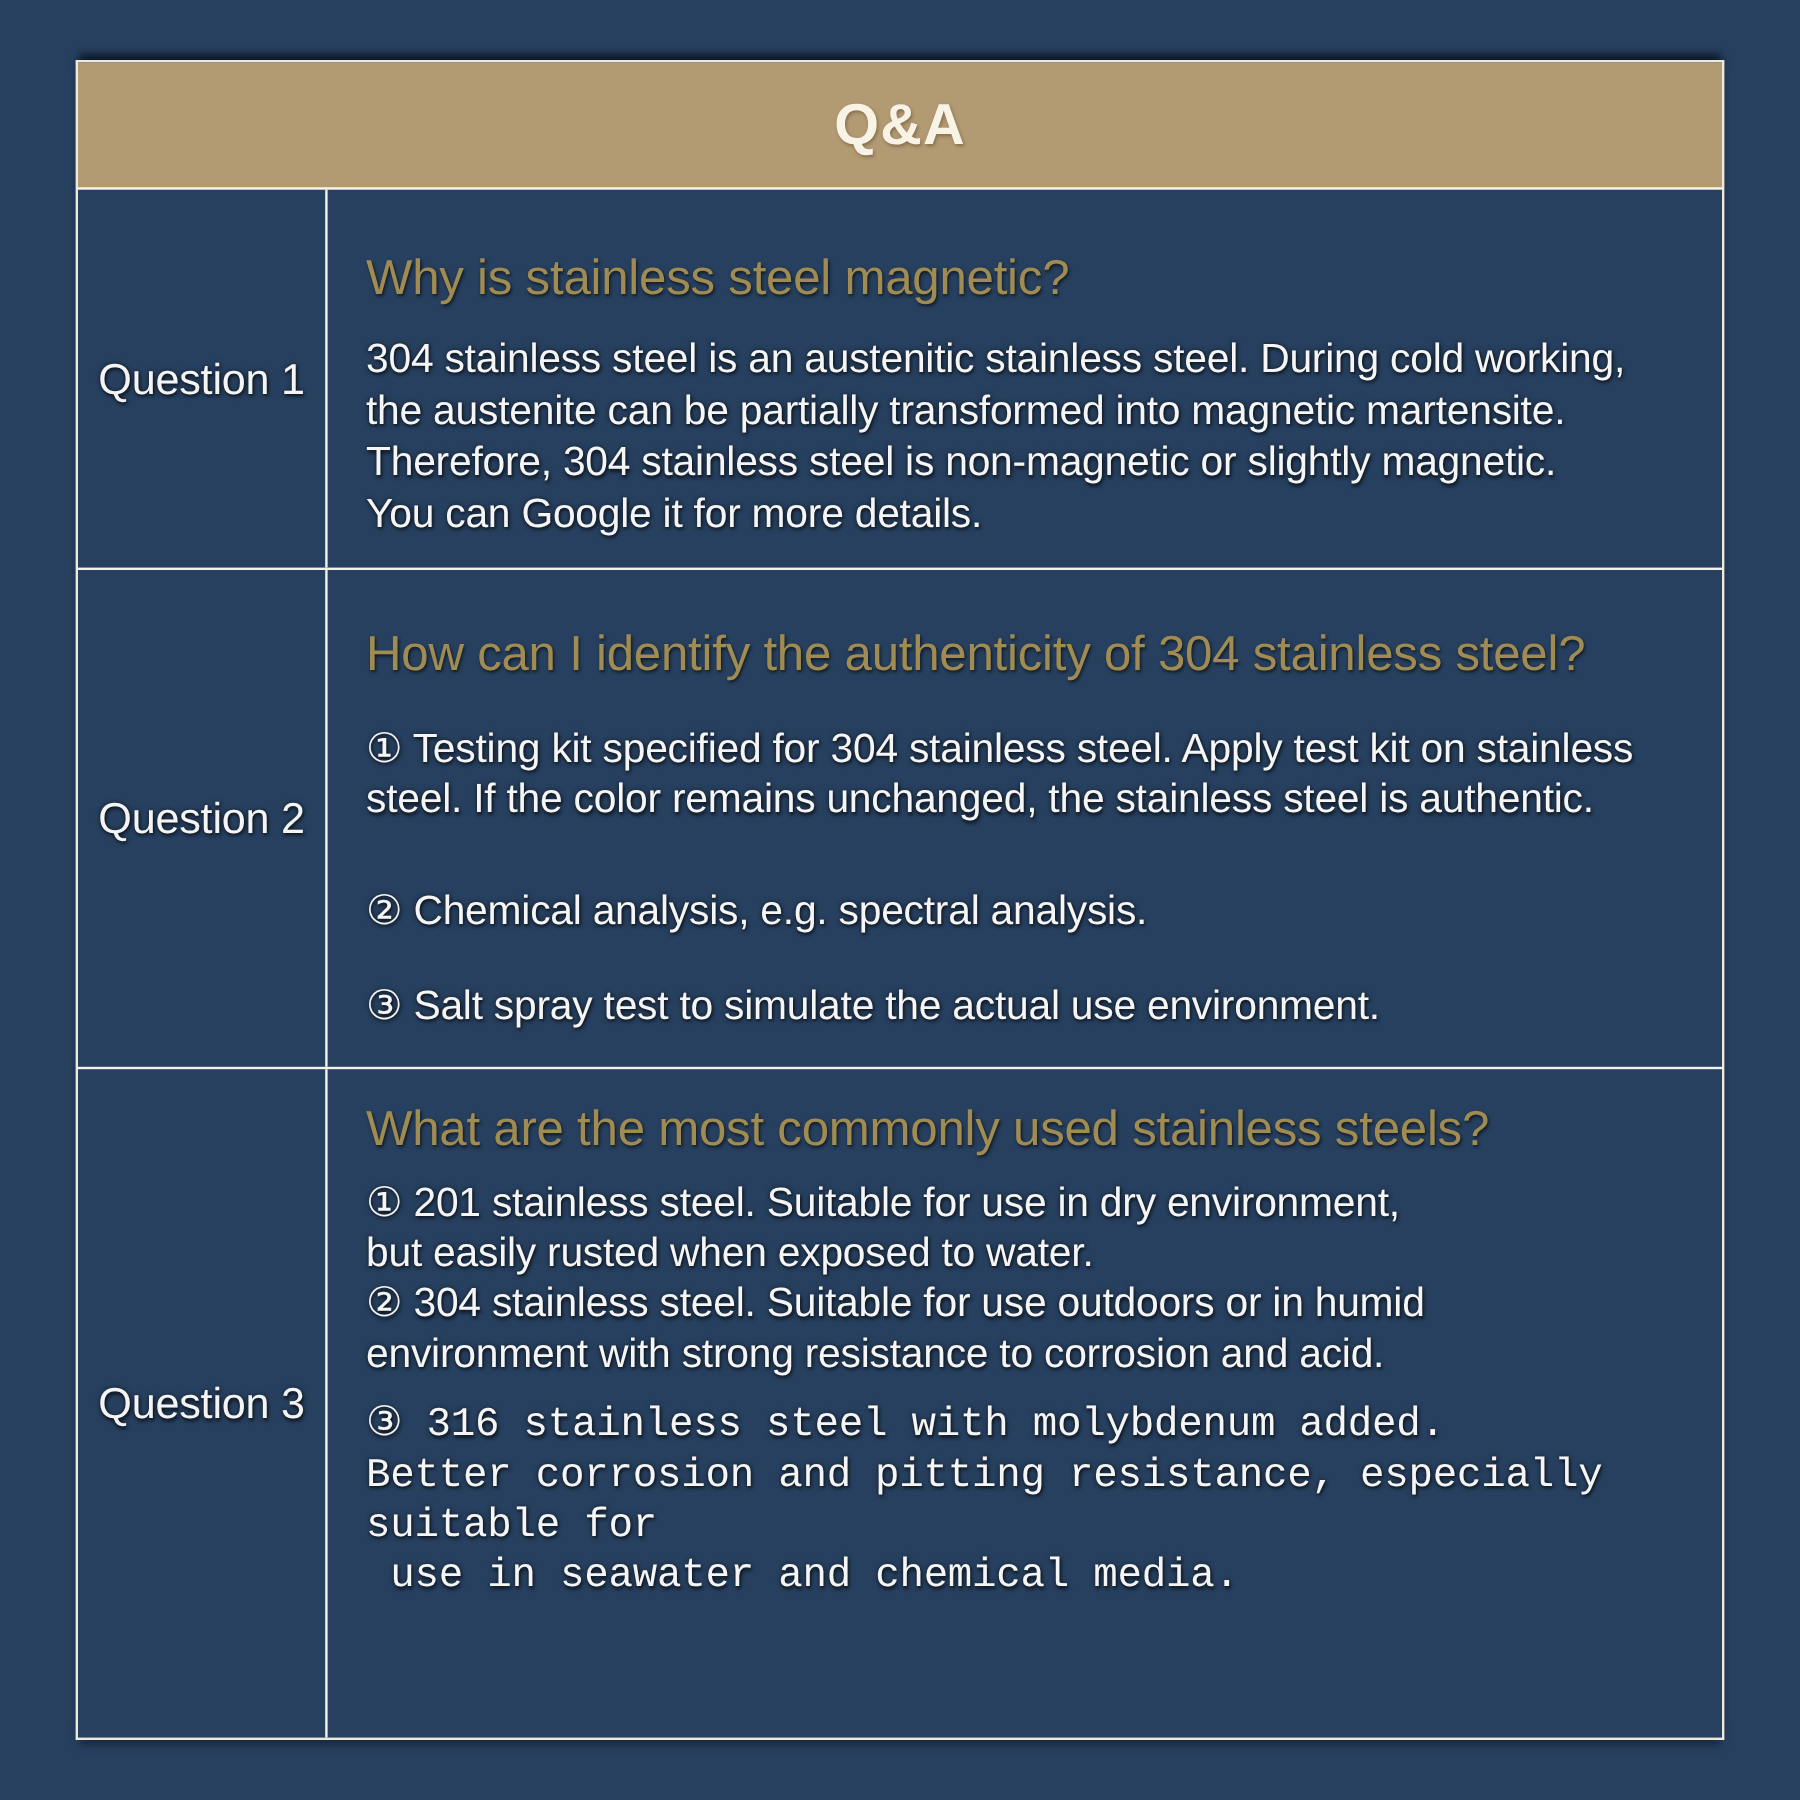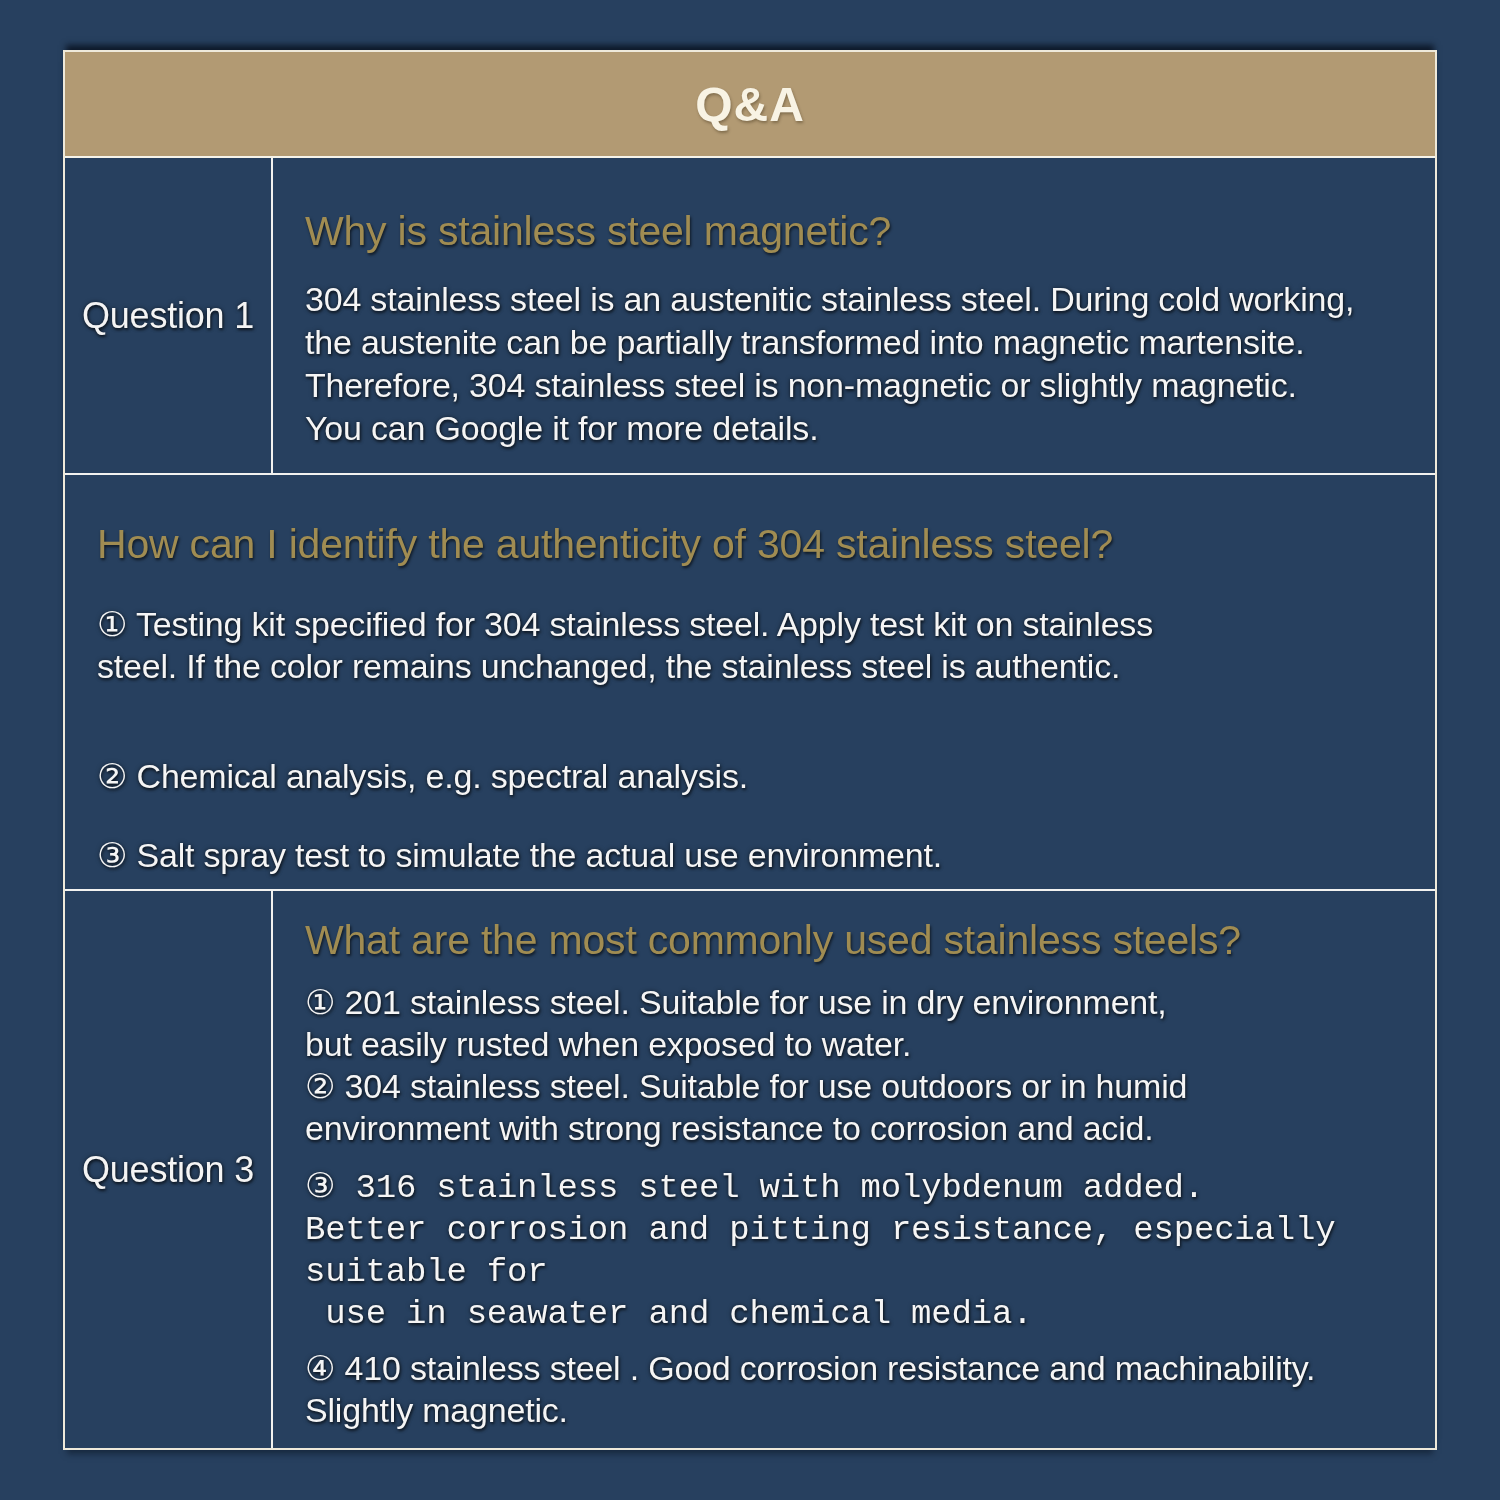--- a/index.html
+++ b/index.html
@@ -76,21 +76,21 @@
     margin:0;
     white-space:pre-wrap;
     color:#f5f5f5;
     font-size:34px;
     line-height:42px;
     letter-spacing:-.2px;
     text-shadow:0 0 4px rgba(0,0,0,.5),1px 2px 3px rgba(0,0,0,.6);
   }
   .row1 .item-0{margin-top:22px;line-height:43px;}
   .row2 .item-0{margin-top:34px;}
-  .row2 .item-1{margin-top:68px;}
+  .row2 .item-1{margin-top:51px;}
   .row2 .item-2{margin-top:37px;}
   .row3 .item-0{margin-top:16px;}
   .row3 .item-1{margin-top:0;}
   .row3 .item-2{margin-top:18px;font-family:Liberation Mono, monospace;}
   .row3 .item-3{margin-top:12px;}
 </style>
 </head>
 <body>
 
 <div class="qa-table">
@@ -106,20 +106,23 @@
     <div class="content-cell">
       <h2 class="q-title">Why is stainless steel magnetic?</h2>
       <p class="q-text item-0">304 stainless steel is an austenitic stainless steel. During cold working,
 the austenite can be partially transformed into magnetic martensite.
 Therefore, 304 stainless steel is non-magnetic or slightly magnetic.
 You can Google it for more details.</p>
     </div>
   </div>
 
   <div class="qa-row row2">
+    <div class="label-cell">
+      <span>Question 2</span>
+    </div>
     <div class="content-cell">
       <h2 class="q-title">How can I identify the authenticity of 304 stainless steel?</h2>
       <p class="q-text item-0">① Testing kit specified for 304 stainless steel. Apply test kit on stainless
 steel. If the color remains unchanged, the stainless steel is authentic.</p>
       <p class="q-text item-1">② Chemical analysis, e.g. spectral analysis.</p>
       <p class="q-text item-2">③ Salt spray test to simulate the actual use environment.</p>
     </div>
   </div>
 
   <div class="qa-row row3">
@@ -128,18 +131,16 @@
     </div>
     <div class="content-cell">
       <h2 class="q-title">What are the most commonly used stainless steels?</h2>
       <p class="q-text item-0">① 201 stainless steel. Suitable for use in dry environment,
 but easily rusted when exposed to water.</p>
       <p class="q-text item-1">② 304 stainless steel. Suitable for use outdoors or in humid
 environment with strong resistance to corrosion and acid.</p>
       <p class="q-text item-2">③ 316 stainless steel with molybdenum added.
 Better corrosion and pitting resistance, especially suitable for
  use in seawater and chemical media.</p>
-      <p class="q-text item-3">④ 410 stainless steel . Good corrosion resistance and machinability.
-Slightly magnetic.</p>
     </div>
   </div>
 
 </div>
 
 </body></html>

